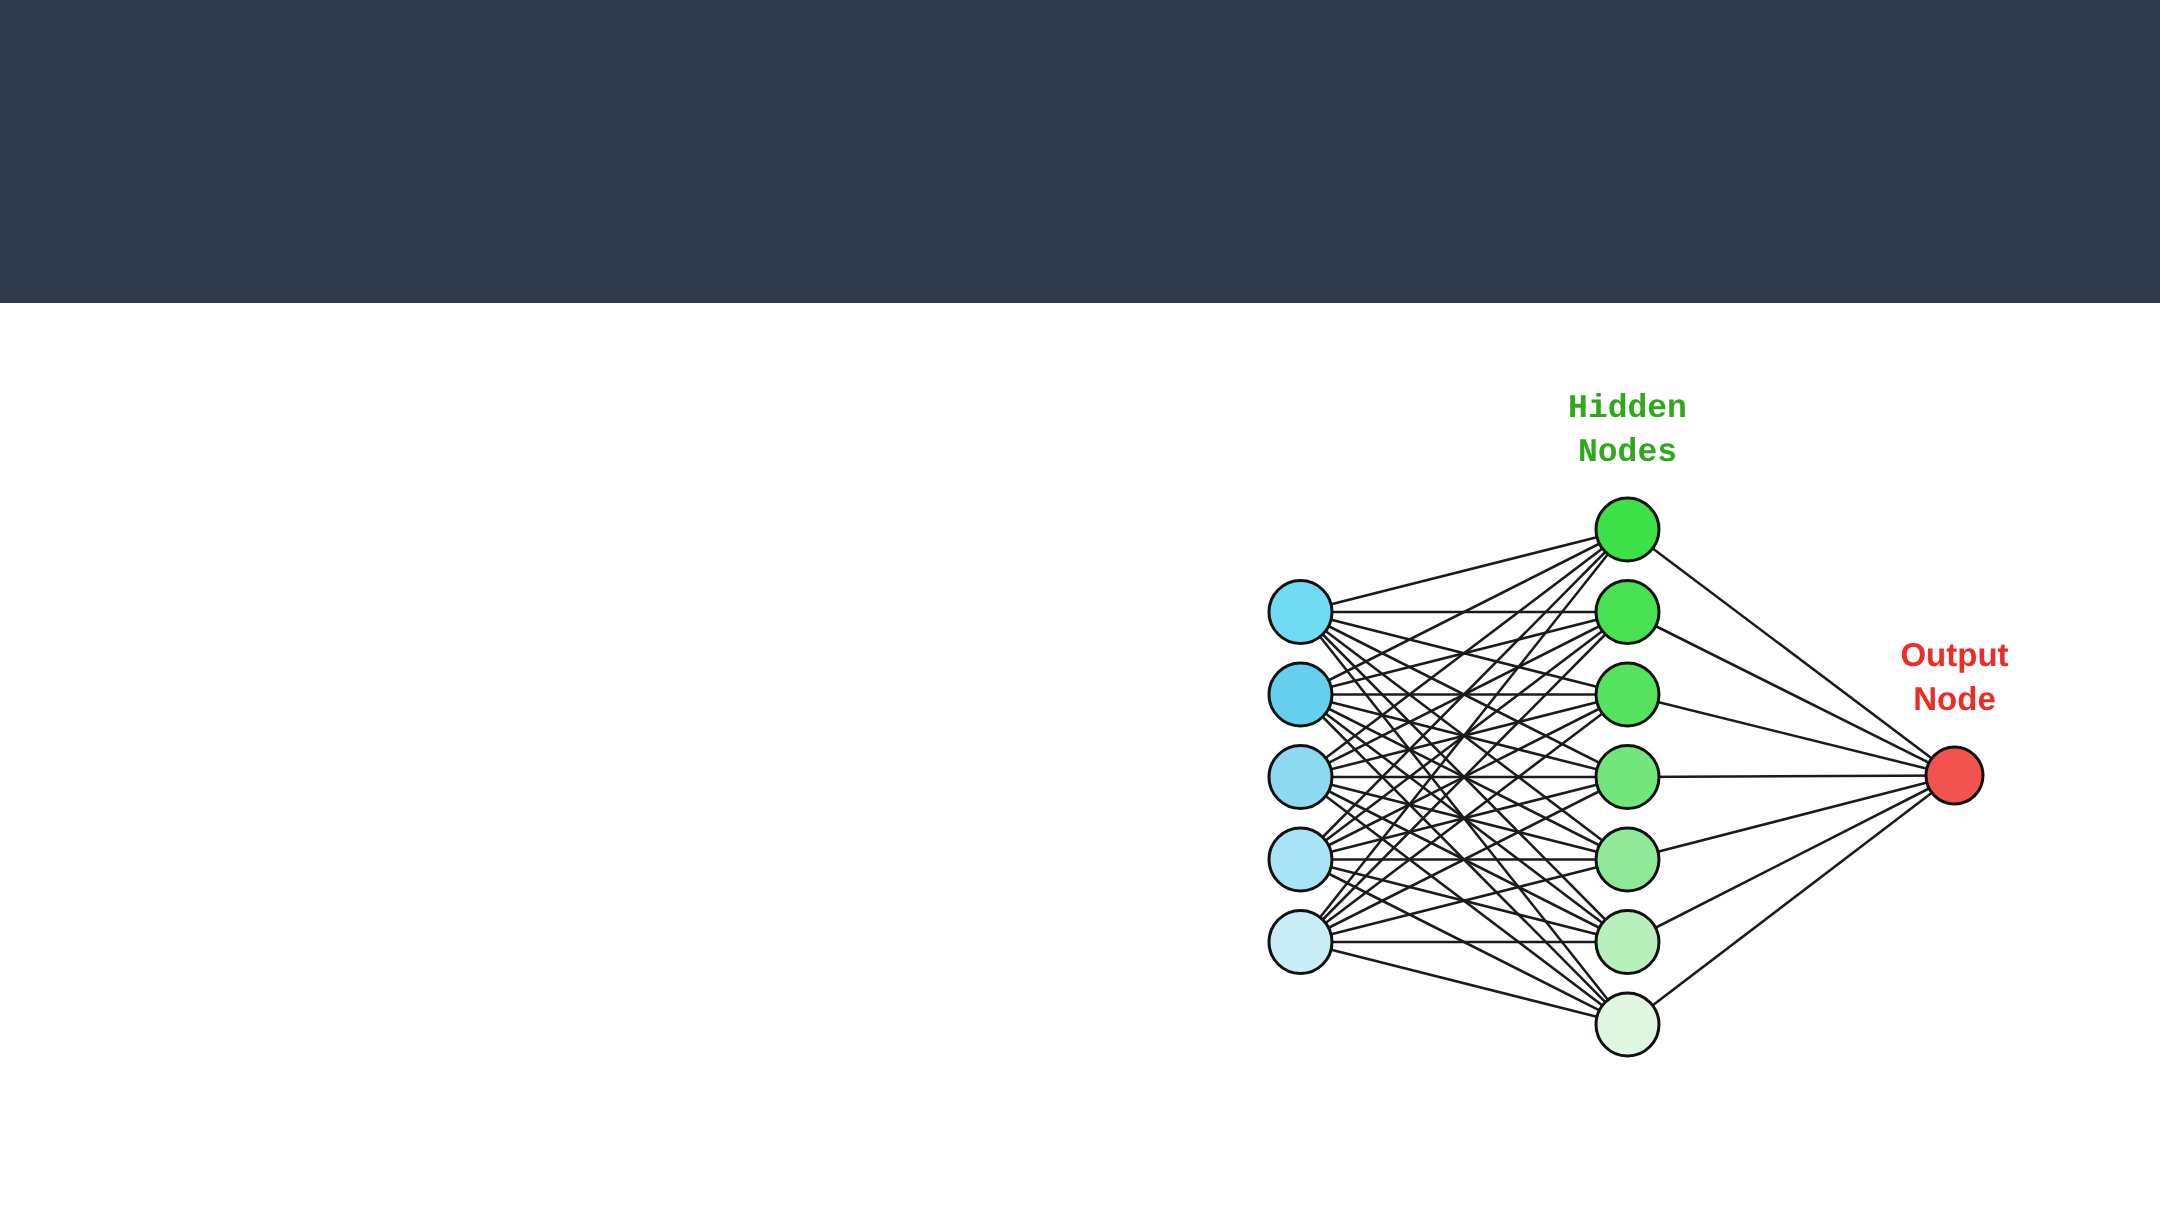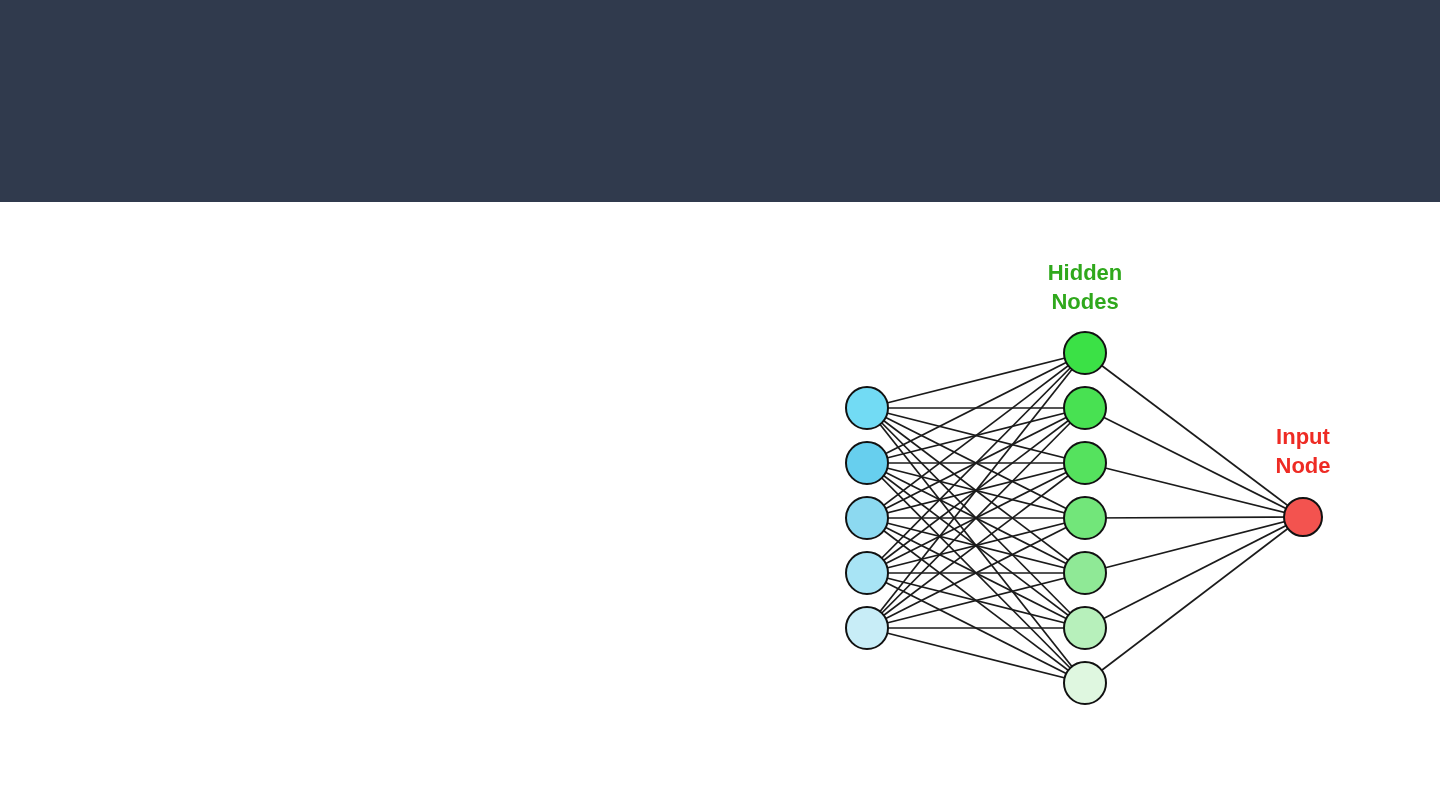--- a/index.html
+++ b/index.html
@@ -94,17 +94,17 @@
       <circle cx="1085" cy="408" r="21" fill="#48E152" stroke="#111111" stroke-width="2"></circle>
       <circle cx="1085" cy="463" r="21" fill="#55E25E" stroke="#111111" stroke-width="2"></circle>
       <circle cx="1085" cy="518" r="21" fill="#72E67A" stroke="#111111" stroke-width="2"></circle>
       <circle cx="1085" cy="573" r="21" fill="#8FE996" stroke="#111111" stroke-width="2"></circle>
       <circle cx="1085" cy="628" r="21" fill="#B7F0BB" stroke="#111111" stroke-width="2"></circle>
       <circle cx="1085" cy="683" r="21" fill="#DFF7E0" stroke="#111111" stroke-width="2"></circle>
       <circle cx="1303" cy="517" r="19" fill="#F3534F" stroke="#111111" stroke-width="2"></circle>
     </svg>
 
 
-  <div class="layer-label" style="left: 1085px; top: 258px; color: rgb(47, 168, 28);">Hidden Nodes</div>
+  <div class="layer-label" style="left: 1085px; top: 258px; color: rgb(47, 168, 28); font-family: Liberation Mono, monospace;">Hidden Nodes</div>
 
-  <div class="layer-label" style="left: 1303px; top: 422px; color: rgb(238, 43, 36);">Input Node</div>
+  <div class="layer-label" style="left: 1303px; top: 422px; color: rgb(238, 43, 36);">Output Node</div>
 
 </div>
 
 </body></html>

